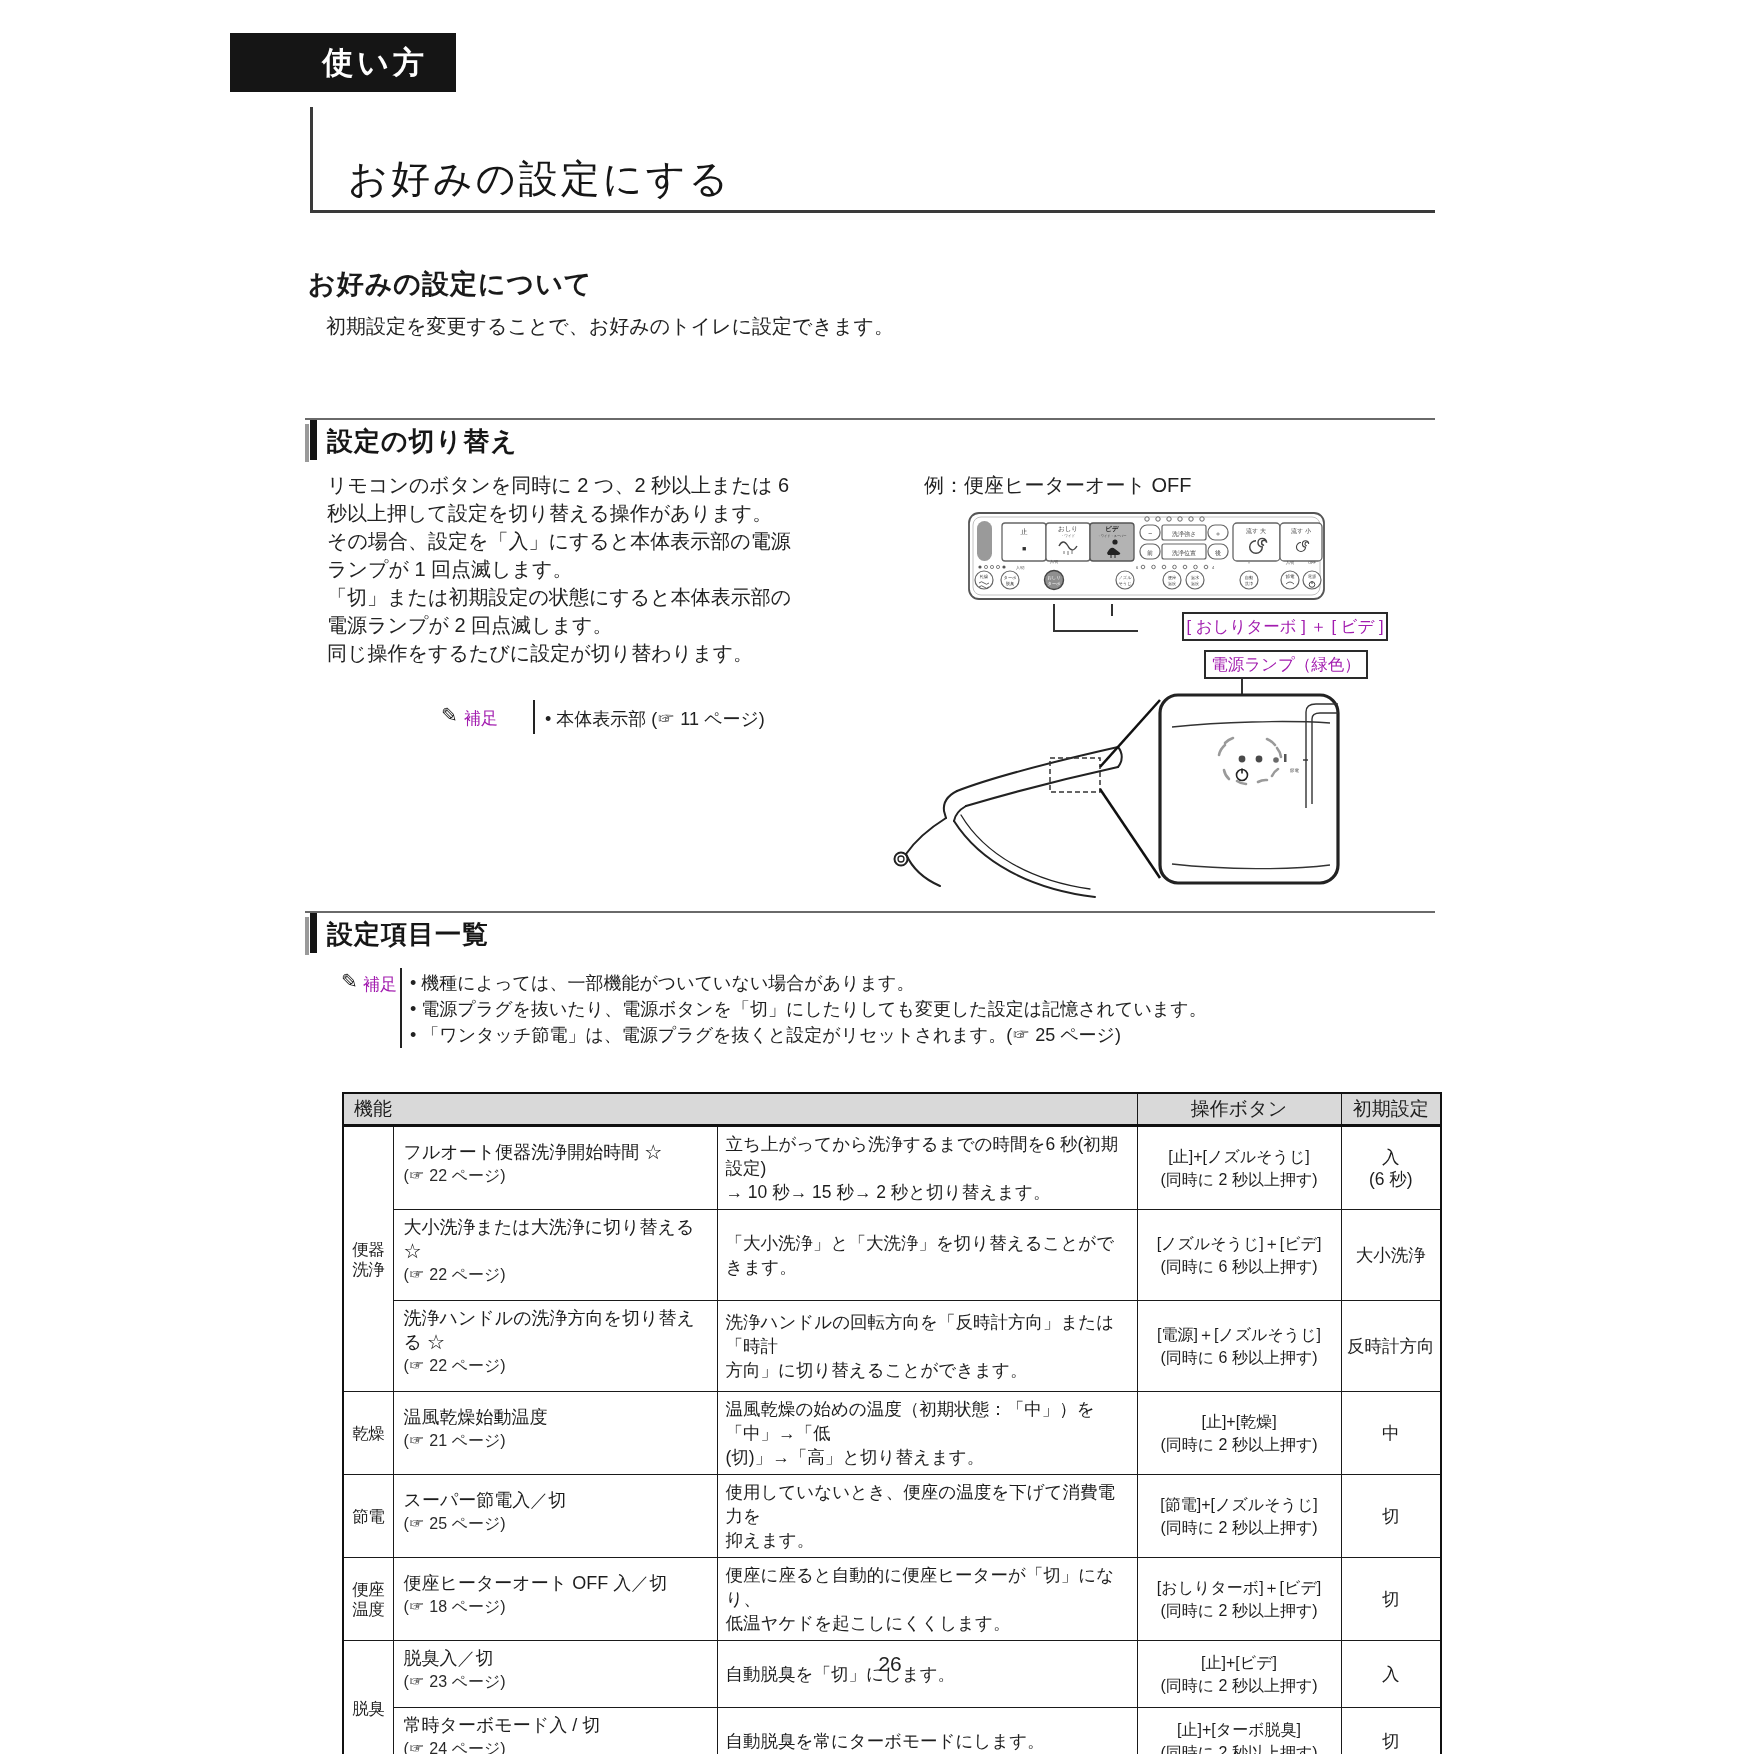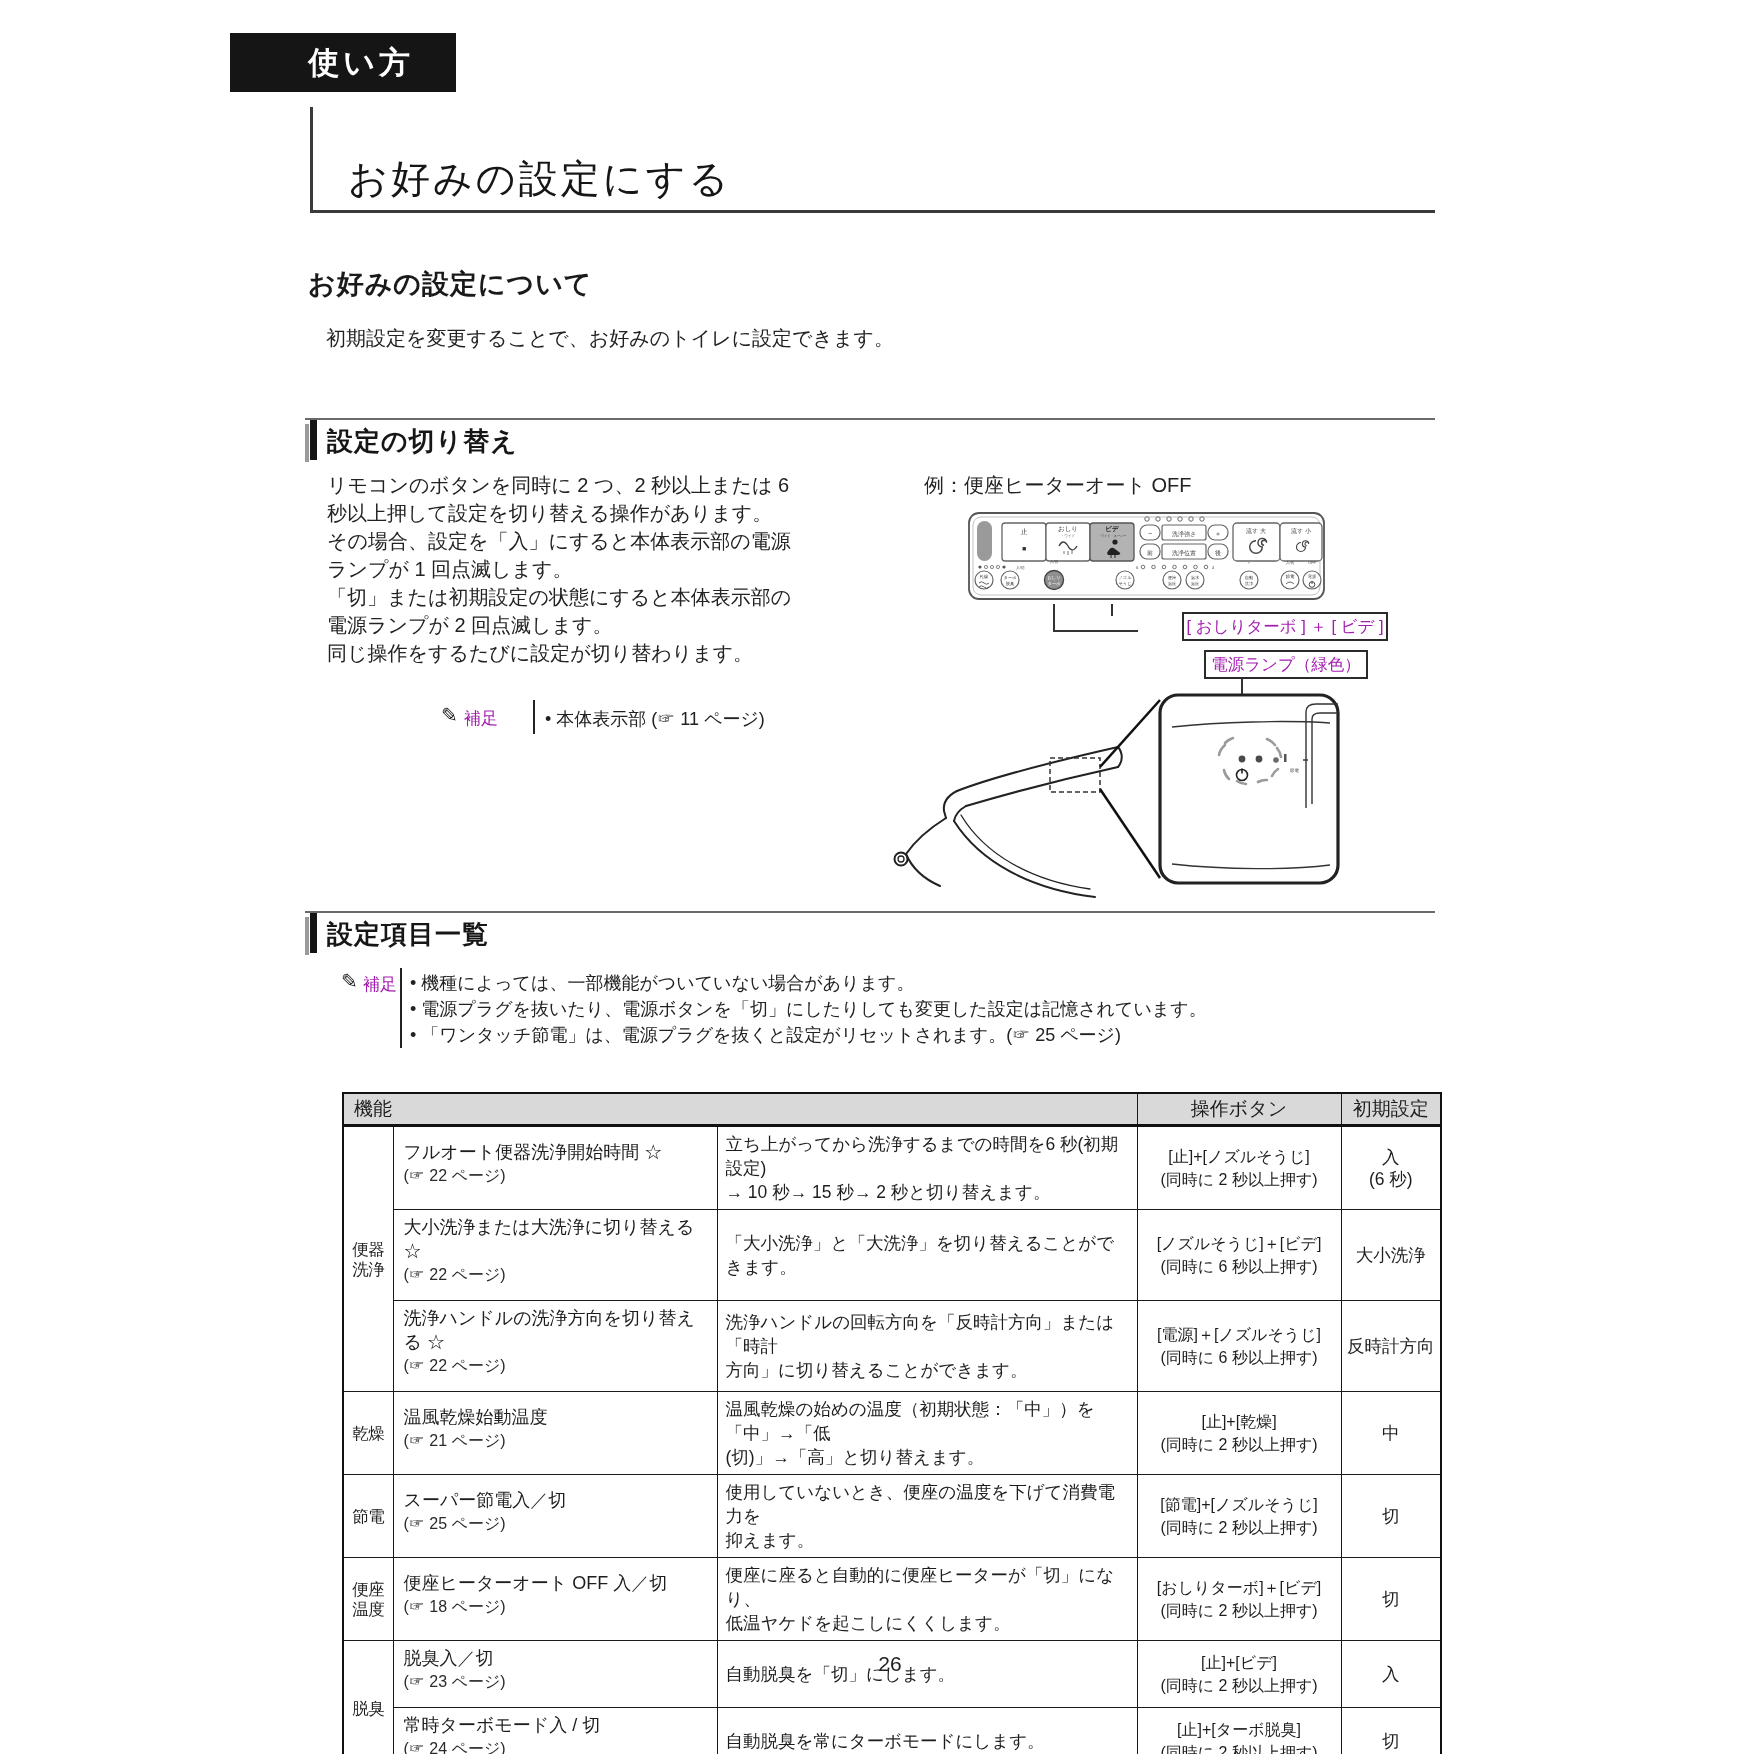--- a/index.html
+++ b/index.html
@@ -4,21 +4,21 @@
 <style>
   html,body{margin:0;padding:0;background:#fff;}
   #page{position:relative;width:1754px;height:1754px;background:#fff;overflow:hidden;
         font-family:"Liberation Sans",sans-serif;color:#1c1c1c;}
   .abs{position:absolute;}
   .line{position:absolute;background:#333;}
   .pre{white-space:pre-line;}
 
   
   .tab{left:230px;top:33px;width:226px;height:59px;background:#151515;color:#fff;
-       display:flex;align-items:center;justify-content:flex-end;padding-right:42px;
+       display:flex;align-items:center;justify-content:flex-end;padding-right:28px;
        box-sizing:border-box;font-size:31px;font-weight:bold;letter-spacing:4px;}
 
   
   .title-vline{left:310px;top:107px;width:3px;height:104px;background:#3a3a3a;}
   .page-title{left:327px;top:152px;font-size:39px;font-weight:500;letter-spacing:3px;color:#161616;margin-left:21px;}
   .title-rule{left:310px;top:210px;width:1125px;height:3px;background:#3a3a3a;}
 
   .h2{font-size:27px;font-weight:600;letter-spacing:1px;color:#1a1a1a;}
   .body-text{font-size:20px;line-height:28px;color:#222;}
 
@@ -65,21 +65,21 @@
 
   <div class="abs tab">
     <span>使い方</span>
   </div>
 
   <div class="line title-vline"></div>
   <div class="abs page-title">お好みの設定にする</div>
   <div class="line title-rule"></div>
 
   <div class="abs h2" style="left:308px;top:266px">お好みの設定について</div>
-  <div class="abs body-text" style="left:326px;top:324px">初期設定を変更することで、お好みのトイレに設定できます。</div>
+  <div class="abs body-text" style="left:326px;top:312px">初期設定を変更することで、お好みのトイレに設定できます。</div>
 
   <div class="abs sec-rule" style="left:305px;top:418px;width:1130px"></div>
   <div class="abs bar-gray" style="left:305px;top:424px;height:38px"></div>
   <div class="abs bar-black" style="left:310px;top:420px;height:40px"></div>
   <div class="abs sec-h" style="left:327px;top:424px">設定の切り替え</div>
 
   <div class="abs body-text pre" style="left:327px;top:471px;width:540px">リモコンのボタンを同時に 2 つ、2 秒以上または 6
 秒以上押して設定を切り替える操作があります。
 その場合、設定を「入」にすると本体表示部の電源
 ランプが 1 回点滅します。

